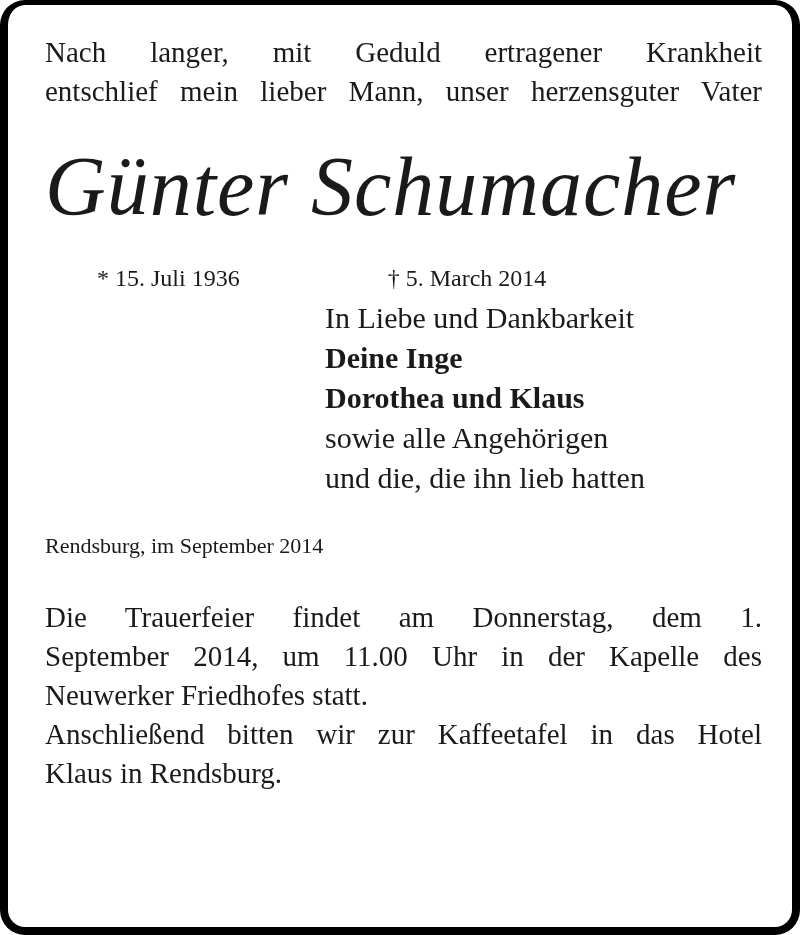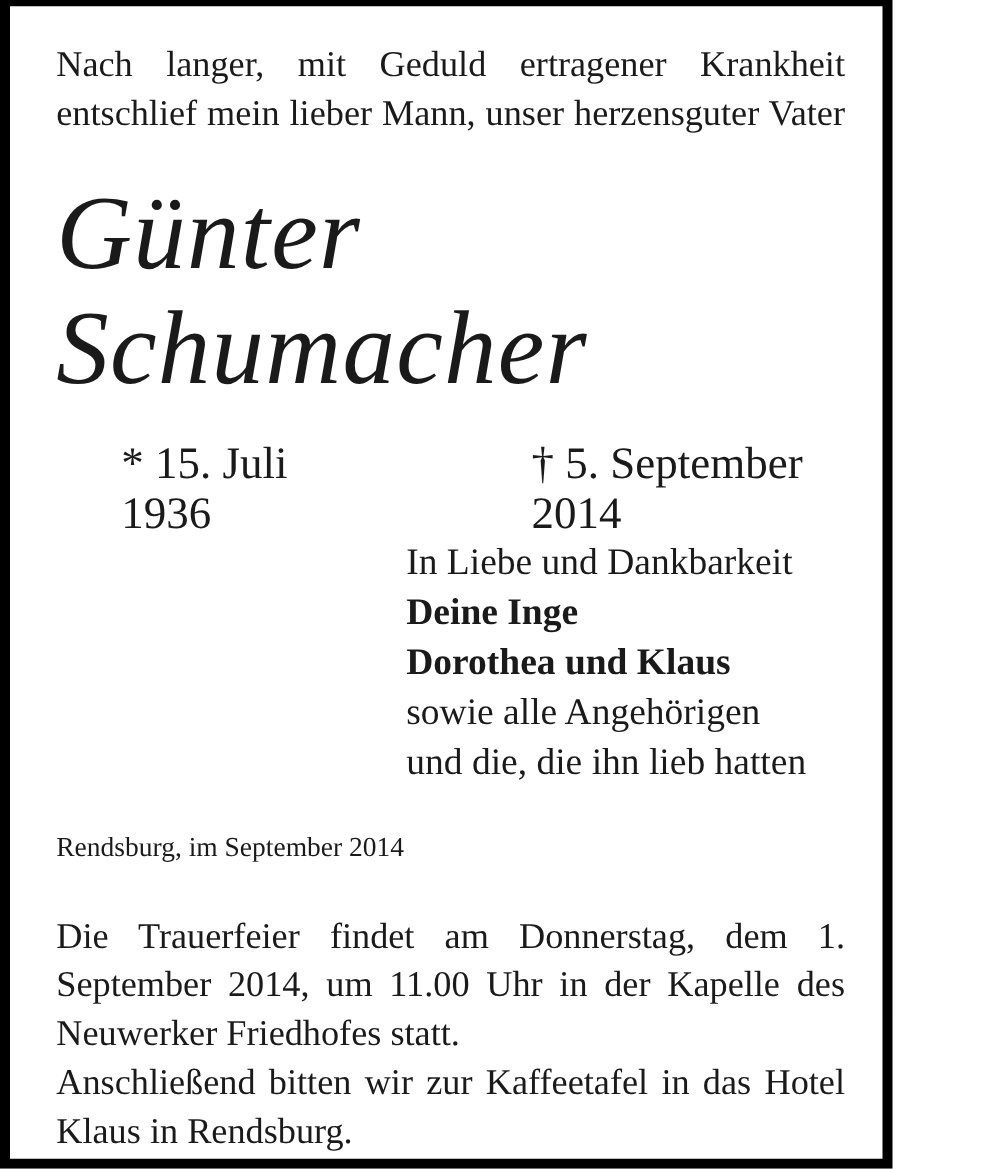--- a/index.html
+++ b/index.html
@@ -10,27 +10,28 @@
   body {
     width: 800px;
     height: 935px;
     position: relative;
     font-family: "Liberation Serif", serif;
     color: #1a1a1a;
     overflow: hidden;
   }
   .frame {
     box-sizing: border-box;
-    width: 714px;
+    width: 800px;
     height: 935px;
     border-top: 5px solid #000000;
     border-left: 8px solid #000000;
     border-right: 8px solid #000000;
     border-bottom: 8px solid #000000;
     background: #ffffff;
+    border-radius: 25px;
   }
   .content {
     box-sizing: border-box;
     padding: 0 30px 0 37px;
     width: 100%;
     height: 100%;
   }
   .line {
     white-space: nowrap;
   }
@@ -49,21 +50,21 @@
     font-size: 84px;
     line-height: 92px;
     font-style: italic;
     font-weight: normal;
     letter-spacing: 1px;
   }
   .dates {
     margin-top: 25px;
     display: flex;
     align-items: baseline;
-    font-size: 36px;
+    font-size: 24px;
     line-height: 40px;
   }
   .birth-date { margin-left: 52px; }
   .death-date { margin-left: 148px; }
   .tribute {
     margin-left: 280px;
     font-size: 30px;
     line-height: 40px;
   }
   .tribute .bold { font-weight: bold; }
@@ -86,21 +87,21 @@
 
     <div class="intro">
       <div class="line justify">Nach langer, mit Geduld ertragener Krankheit</div>
       <div class="line justify">entschlief mein lieber Mann, unser herzensguter Vater</div>
     </div>
 
     <h1 class="deceased-name">Günter Schumacher</h1>
 
     <div class="dates">
       <span class="birth-date">* 15. Juli 1936</span>
-      <span class="death-date">† 5. September 2014</span>
+      <span class="death-date">† 5. March 2014</span>
     </div>
 
     <div class="tribute">
       <div class="line">In Liebe und Dankbarkeit</div>
       <div class="line bold">Deine Inge</div>
       <div class="line bold">Dorothea und Klaus</div>
       <div class="line">sowie alle Angehörigen</div>
       <div class="line">und die, die ihn lieb hatten</div>
     </div>
 

